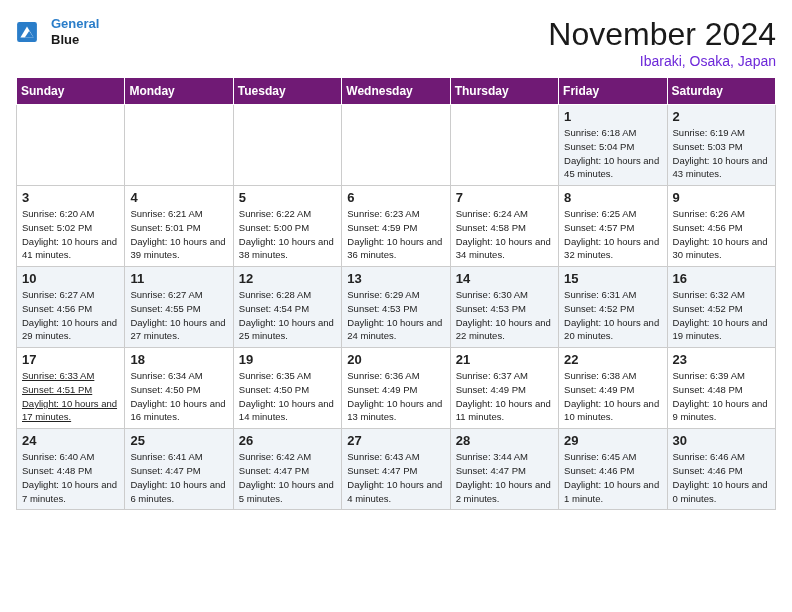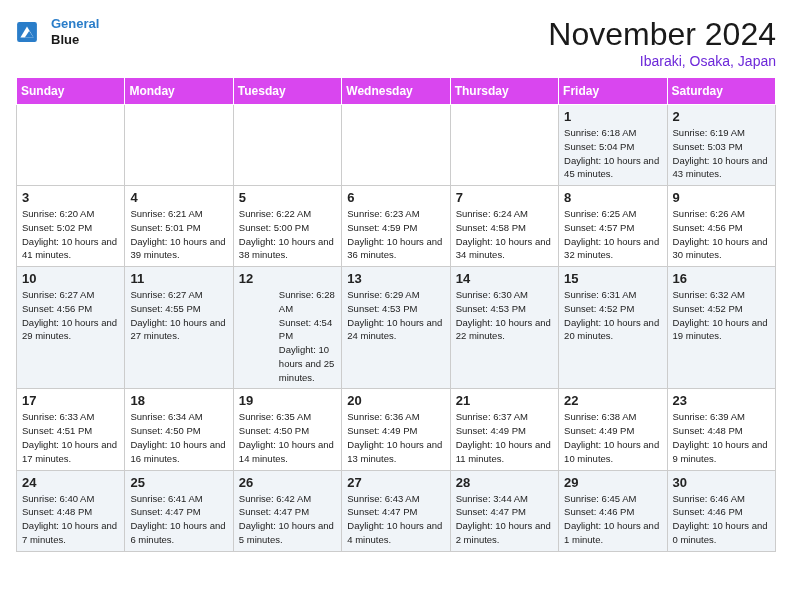--- a/index.html
+++ b/index.html
@@ -36,21 +36,21 @@
     .location {
       font-size: 14px;
       color: #6d28d9;
     }
     table {
       width: 100%;
       border-collapse: collapse;
       table-layout: fixed;
     }
     thead tr th {
-      background: #d946ef;
+      background: #701a75;
       color: #fff;
       font-size: 12px;
       font-weight: bold;
       padding: 6px 4px;
       text-align: left;
       border: 1px solid #fff;
       margin-top: 24px;
     }
     tbody tr td {
       vertical-align: top;
@@ -189,21 +189,21 @@
 Daylight: 10 hours and 29 minutes.</div>
         </td>
         <td>
           <span class="day-num">11</span>
           <div class="day-info" style="white-space: pre-line;">Sunrise: 6:27 AM
 Sunset: 4:55 PM
 Daylight: 10 hours and 27 minutes.</div>
         </td>
         <td>
           <span class="day-num">12</span>
-          <div class="day-info" style="white-space: pre-line; margin-left: 40px;">Sunrise: 6:28 AM
+          <div class="day-info" style="white-space: pre-line;">Sunrise: 6:28 AM
 Sunset: 4:54 PM
 Daylight: 10 hours and 25 minutes.</div>
         </td>
         <td>
           <span class="day-num">13</span>
           <div class="day-info" style="white-space: pre-line;">Sunrise: 6:29 AM
 Sunset: 4:53 PM
 Daylight: 10 hours and 24 minutes.</div>
         </td>
         <td>
@@ -221,21 +221,21 @@
         <td>
           <span class="day-num">16</span>
           <div class="day-info" style="white-space: pre-line;">Sunrise: 6:32 AM
 Sunset: 4:52 PM
 Daylight: 10 hours and 19 minutes.</div>
         </td>
       </tr>
       <tr>
         <td>
           <span class="day-num">17</span>
-          <div class="day-info" style="white-space: pre-line;">Sunrise: 6:33 AM
+          <div class="day-info" style="white-space: pre-line; text-decoration: underline;">Sunrise: 6:33 AM
 Sunset: 4:51 PM
 Daylight: 10 hours and 17 minutes.</div>
         </td>
         <td>
           <span class="day-num">18</span>
           <div class="day-info" style="white-space: pre-line;">Sunrise: 6:34 AM
 Sunset: 4:50 PM
 Daylight: 10 hours and 16 minutes.</div>
         </td>
         <td>

